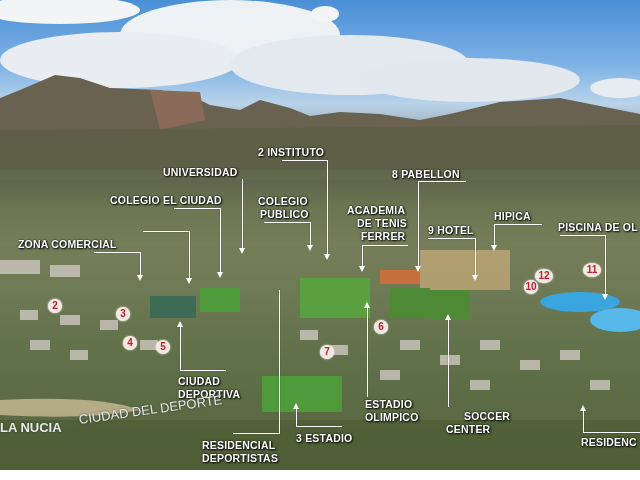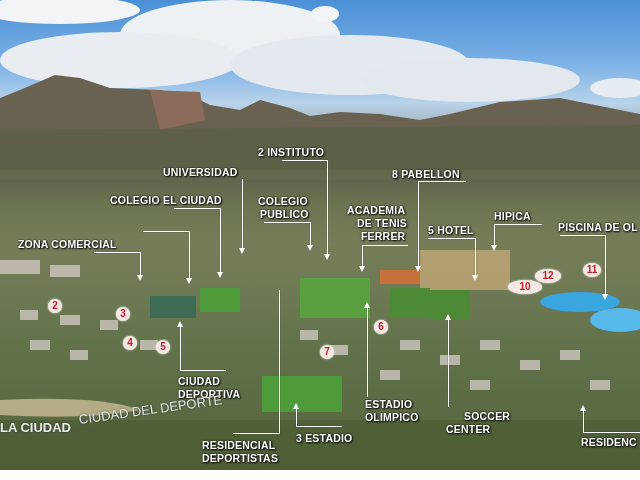--- a/index.html
+++ b/index.html
@@ -110,21 +110,21 @@
   <div class="line" style="left:418px;top:181px;width:1px;height:86px"></div>
   <div class="arrow-down" style="left:415px;top:266px"></div>
 
   <div class="label" style="left:347px;top:204px">ACADEMIA</div>
   <div class="label" style="left:357px;top:217px">DE TENIS</div>
   <div class="label" style="left:361px;top:230px">FERRER</div>
   <div class="line" style="left:362px;top:245px;width:46px;height:1px"></div>
   <div class="line" style="left:362px;top:245px;width:1px;height:22px"></div>
   <div class="arrow-down" style="left:359px;top:266px"></div>
 
-  <div class="label" style="left:428px;top:224px">5 HOTEL</div>
+  <div class="label" style="left:428px;top:224px">9 HOTEL</div>
   <div class="line" style="left:428px;top:238px;width:47px;height:1px"></div>
   <div class="line" style="left:475px;top:238px;width:1px;height:38px"></div>
   <div class="arrow-down" style="left:472px;top:275px"></div>
 
   <div class="label" style="left:494px;top:210px">HIPICA</div>
   <div class="line" style="left:494px;top:224px;width:48px;height:1px"></div>
   <div class="line" style="left:494px;top:224px;width:1px;height:22px"></div>
   <div class="arrow-down" style="left:491px;top:245px"></div>
 
   <div class="label" style="left:558px;top:221px">PISCINA DE OL</div>
@@ -162,20 +162,20 @@
   <div class="line" style="left:583px;top:410px;width:1px;height:22px"></div>
   <div class="line" style="left:583px;top:432px;width:57px;height:1px"></div>
   <div class="label" style="left:581px;top:436px">RESIDENC</div>
 
   <div class="marker" style="left:48px;top:299px">2</div>
   <div class="marker" style="left:116px;top:307px">3</div>
   <div class="marker" style="left:123px;top:336px">4</div>
   <div class="marker" style="left:156px;top:340px">5</div>
   <div class="marker" style="left:374px;top:320px">6</div>
   <div class="marker" style="left:320px;top:345px">7</div>
-  <div class="marker" style="left:508px;top:280px;width:34px">10</div>
+  <div class="marker" style="left:524px;top:280px;width:14px">10</div>
   <div class="marker" style="left:583px;top:263px;width:18px">11</div>
-  <div class="marker" style="left:535px;top:269px;width:26px">12</div>
+  <div class="marker" style="left:535px;top:269px;width:18px">12</div>
 
-  <div class="watermark" style="left:0px;top:420px">LA CIUDAD</div>
+  <div class="watermark" style="left:0px;top:420px">LA NUCIA</div>
   <div class="watermark" style="left:80px;top:412px;font-weight:normal;transform:rotate(-8deg);transform-origin:left bottom;">CIUDAD DEL DEPORTE</div>
 </div>
 <div class="bottom-strip"></div>
 
 </body></html>

